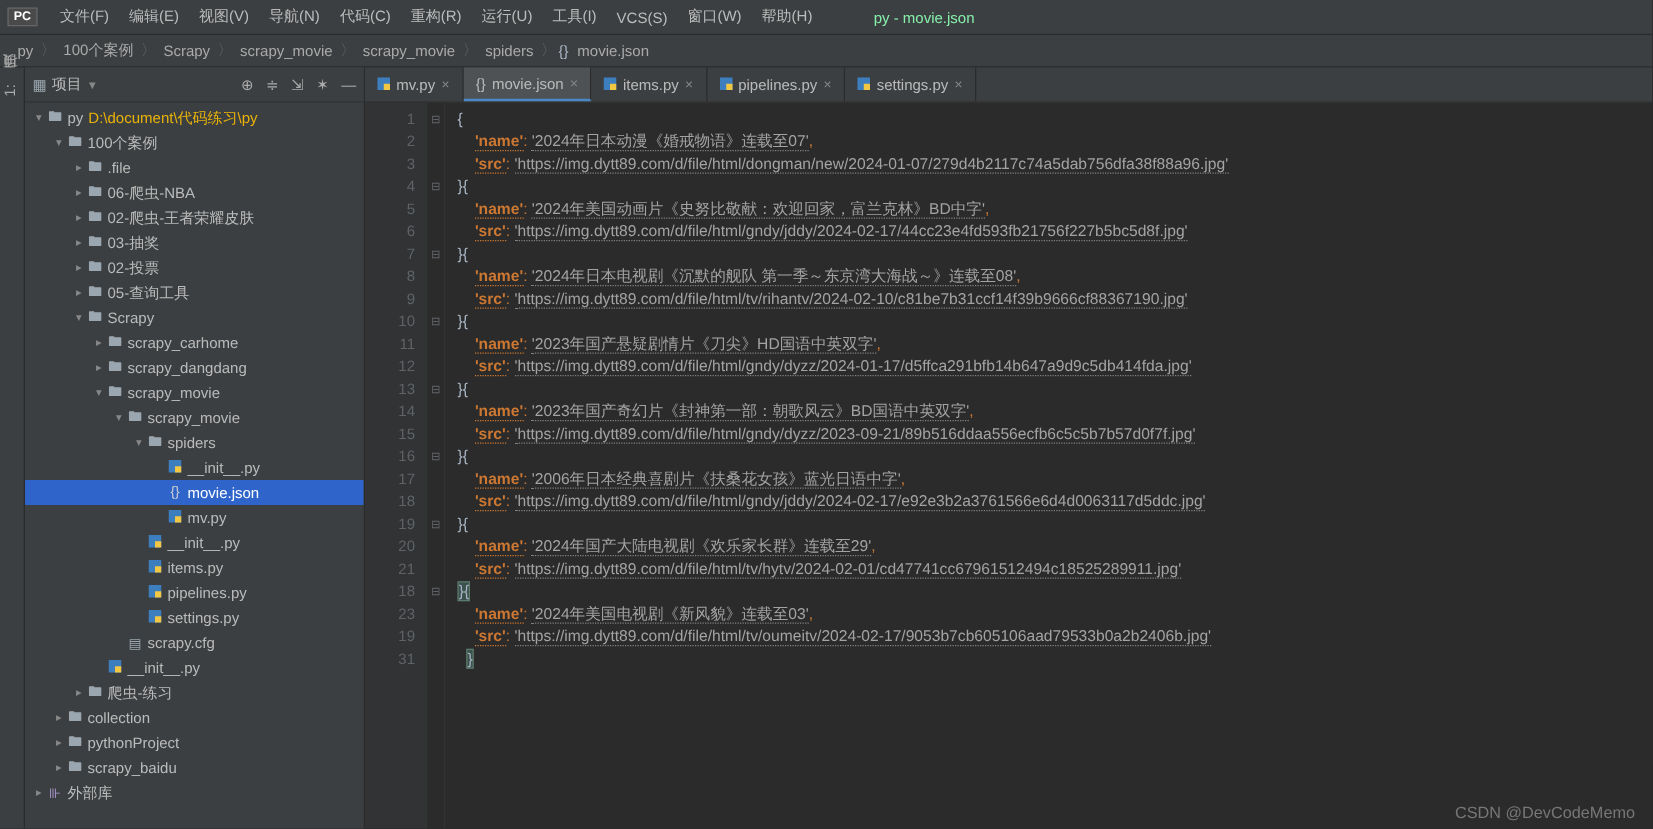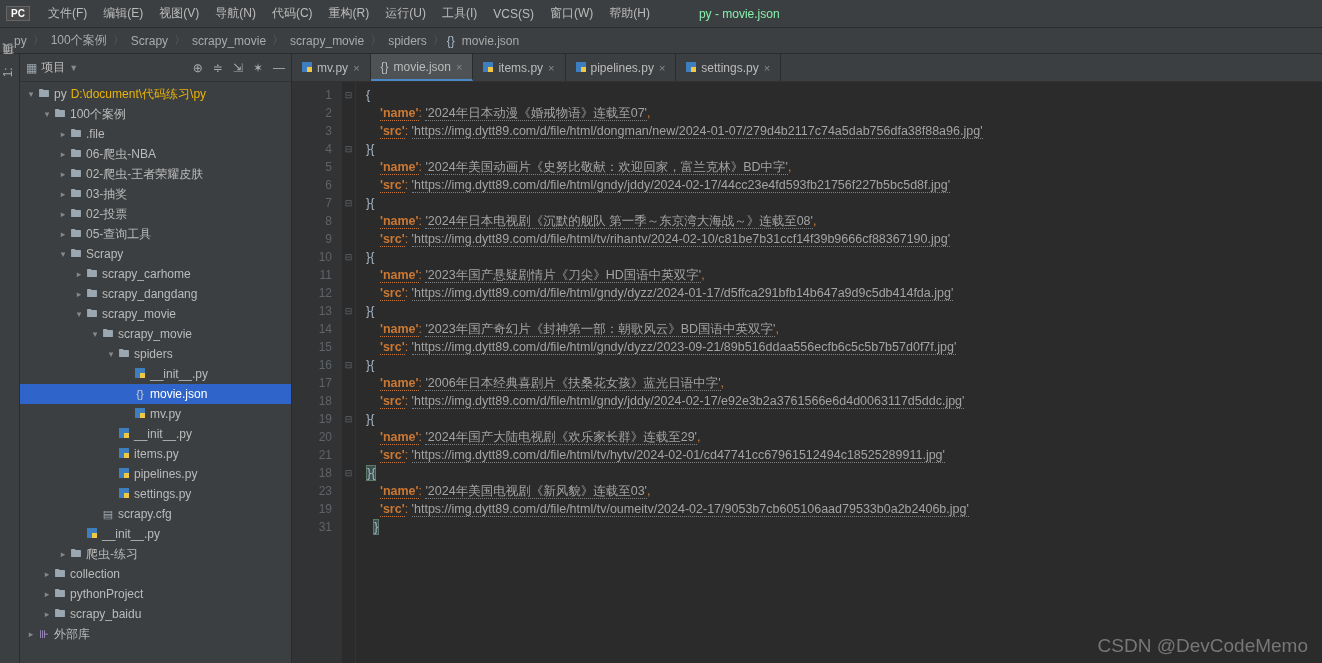--- a/index.html
+++ b/index.html
@@ -45,21 +45,21 @@
 .fold-col { width: 14px; background: #2b2b2b; border-right: 1px solid #313335; padding-top: 4px; }
 .fold-col .fm { height: 18px; text-align: center; color: #606366; font-size: 9px; line-height: 18px; }
 .brace { color: #a9b7c6; }
 .brace-match { background: #3b514d; border: 1px solid #5d7a6a; }
 .key { color: #cc7832; }
 .key-ul { border-bottom: 1px dotted #cc7832; font-weight: bold; }
 .colon { color: #cc7832; }
 .str { color: #a3a3a3; }
 .str-ul { border-bottom: 1px dotted #808080; }
 .comma { color: #cc7832; }
-.watermark { position: absolute; bottom: 6px; right: 14px; color: #777; font-size: 19px; }
+.watermark { position: absolute; bottom: 6px; right: 14px; color: #777; font-size: 13px; }
 </style>
 </head>
 <body>
 
 <div class="menubar">
   <span class="logo">PC</span>
   <span class="menu-item">文件(F)</span>
   <span class="menu-item">编辑(E)</span>
   <span class="menu-item">视图(V)</span>
   <span class="menu-item">导航(N)</span>

